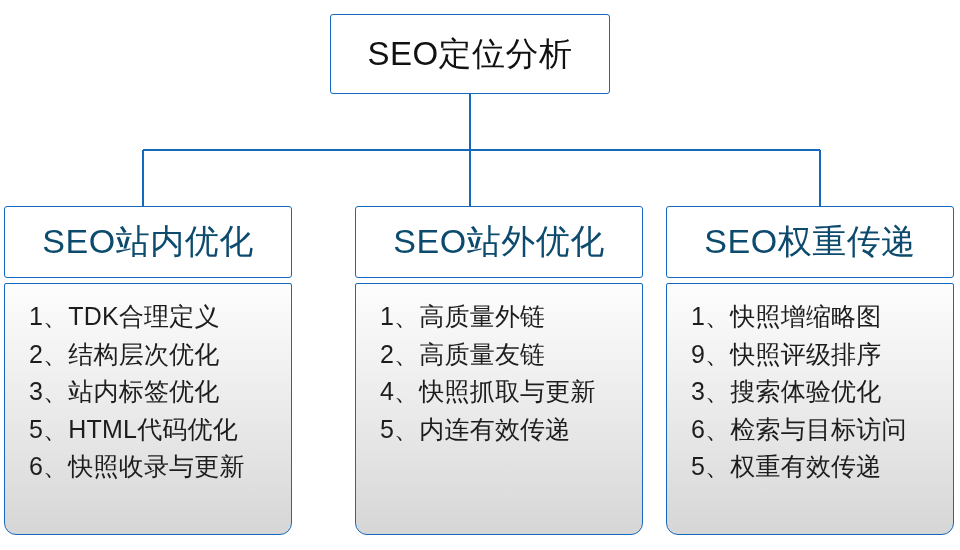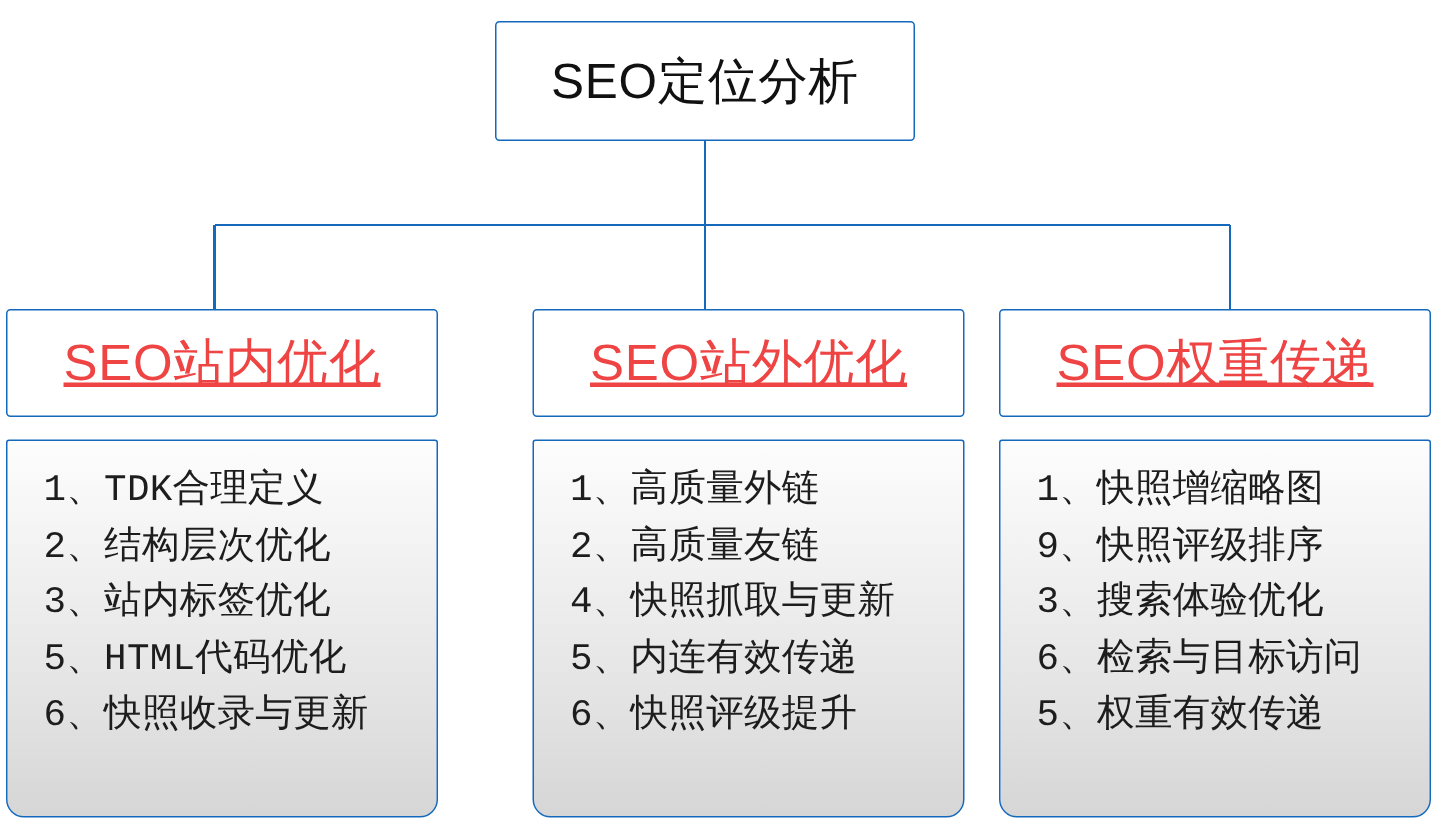--- a/index.html
+++ b/index.html
@@ -67,40 +67,38 @@
     height: 72px;
     background: #ffffff;
     border: 1.6px solid #1569bd;
     border-radius: 3px;
     display: flex;
     align-items: center;
     justify-content: center;
   }
   .col-header-title {
     font-size: 34px;
-    color: #ef4444;
+    color: #0c4a6e;
     white-space: nowrap;
     letter-spacing: 0.5px;
-    text-decoration: underline;
   }
 
   .col-body {
     box-sizing: border-box;
-    margin-top: 15px;
+    margin-top: 5px;
     width: 100%;
     height: 252px;
     border: 1.6px solid #1569bd;
     border-top-left-radius: 2px;
     border-top-right-radius: 2px;
     border-bottom-left-radius: 12px;
     border-bottom-right-radius: 12px;
     background: linear-gradient(to bottom, #fdfdfd 0%, #f2f2f2 30%, #e2e2e2 72%, #d6d6d6 100%);
     padding: 14px 0 0 0;
     overflow: hidden;
-    font-family: Liberation Mono, monospace;
   }
   .item-list {
     list-style: none;
     margin: 0;
     padding: 0 0 0 24px;
   }
   .item-list li {
     font-size: 25px;
     line-height: 37.5px;
     color: #1d1d1d;
@@ -145,21 +143,20 @@
   <div class="column col-1">
     <div class="col-header">
       <span class="col-header-title">SEO站外优化</span>
     </div>
     <div class="col-body">
       <ul class="item-list">
         <li>1、高质量外链</li>
         <li>2、高质量友链</li>
         <li>4、快照抓取与更新</li>
         <li>5、内连有效传递</li>
-        <li>6、快照评级提升</li>
       </ul>
     </div>
   </div>
 
   <div class="column col-2">
     <div class="col-header">
       <span class="col-header-title">SEO权重传递</span>
     </div>
     <div class="col-body">
       <ul class="item-list">

